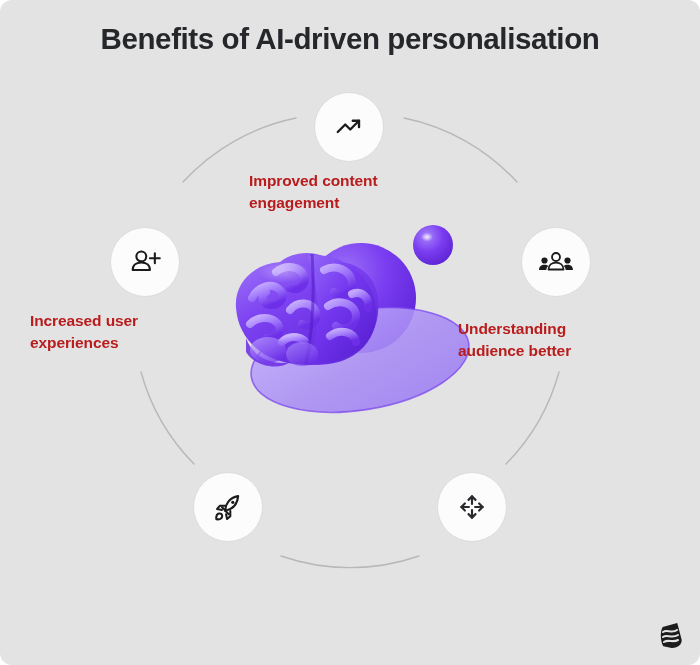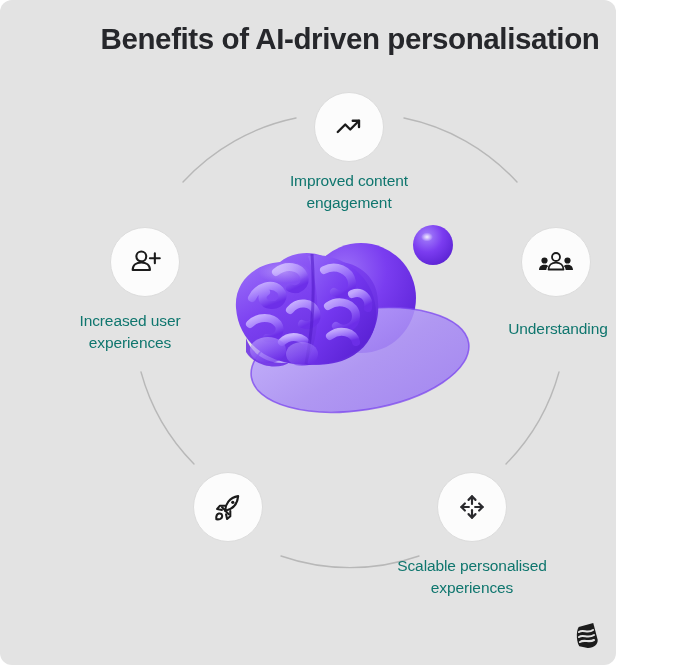--- a/index.html
+++ b/index.html
@@ -9,21 +9,21 @@
   }
   body {
     width: 700px;
     height: 665px;
     overflow: hidden;
     font-family: "Liberation Sans", sans-serif;
   }
 
   #infographic {
     position: relative;
-    width: 616px;
+    width: 700px;
     height: 665px;
     background: #e3e3e3;
     border-radius: 12px;
     overflow: hidden;
   }
 
   
   .title {
     position: absolute;
     top: 22px;
@@ -56,25 +56,25 @@
     border: 1px solid #dcdcdc;
     display: flex;
     align-items: center;
     justify-content: center;
     box-sizing: border-box;
   }
   .node svg { display: block; }
 
   .node-label {
     position: absolute;
-    text-align: center;
     font-size: 15.5px;
     line-height: 1.42;
-    color: #0f766e;
+    color: #b91c1c;
     letter-spacing: -0.1px;
+    font-weight: bold;
   }
 
   
   .n-top      { left: 314px; top: 92px; }
   .l-top      { left: 249px; top: 170px; width: 200px; }
 
   .n-left     { left: 110px; top: 227px; }
   .l-left     { left: 30px;  top: 310px; width: 200px; }
 
   .n-right    { left: 521px; top: 227px; }
@@ -261,20 +261,21 @@
                  C 8 17, 7.4 18.4, 7.3 20 Z"></path>
 
         <circle cx="28.5" cy="10.5" r="3.1"></circle>
         <path d="M 34 20 C 34 16.6, 31.6 14.8, 28.5 14.8 C 27 14.8, 25.7 15.2, 24.8 15.9
                  C 26 17, 26.6 18.4, 26.7 20 Z"></path>
       </svg>
     </span>
   </div>
   <div class="node-label l-right">
     <div>Understanding</div>
+    <div>audience better</div>
   </div>
 
   <div class="node n-botleft">
     <span>
       <svg width="31" height="31" viewBox="0 0 24 24" fill="none" stroke="#1b1b1b" stroke-width="1.6" stroke-linecap="round" stroke-linejoin="round">
         <path d="M 9.5 14.5 C 9.5 9.5, 12.5 4.5, 19.5 3.2 C 18.8 10.2, 14.2 13.6, 9.5 14.5 Z"></path>
         <path d="M 9.6 14.4 L 7 11.8"></path>
         <path d="M 9.5 14.5 C 10.4 15.4, 11.3 16.3, 12.2 17.2"></path>
         <path d="M 9.3 10.6 L 5.4 10.6 L 3.2 13.1 L 6.9 13.9"></path>
         <path d="M 13.4 14.8 L 13.4 18.7 L 10.9 20.9 L 10.1 17.2"></path>
@@ -294,24 +295,20 @@
         <polyline points="9.2,6.3 12,3.5 14.8,6.3"></polyline>
         <line x1="12" y1="20.5" x2="12" y2="14.5"></line>
         <polyline points="9.2,17.7 12,20.5 14.8,17.7"></polyline>
         <line x1="3.5" y1="12" x2="9.5" y2="12"></line>
         <polyline points="6.3,9.2 3.5,12 6.3,14.8"></polyline>
         <line x1="20.5" y1="12" x2="14.5" y2="12"></line>
         <polyline points="17.7,9.2 20.5,12 17.7,14.8"></polyline>
       </svg>
     </span>
   </div>
-  <div class="node-label l-botright">
-    <div>Scalable personalised</div>
-    <div>experiences</div>
-  </div>
 
   <div class="logo">
     <svg width="30" height="30" viewBox="0 0 30 30" xmlns="http://www.w3.org/2000/svg">
       <path d="M 8 5 L 23 3 L 25 20 C 25 25, 20 28, 14 27 L 6 24 C 4 21, 4 10, 8 5 Z" fill="#1c1c1c" transform="rotate(-8 15 15)"></path>
       <g stroke="#e3e3e3" stroke-width="2.1" fill="none" stroke-linecap="round">
         <path d="M 7 11 C 11 8, 16 13, 21 9"></path>
         <path d="M 7 16 C 11 13, 16 18, 22 14"></path>
         <path d="M 8 21 C 12 18, 17 22, 22 19"></path>
       </g>
     </svg>

